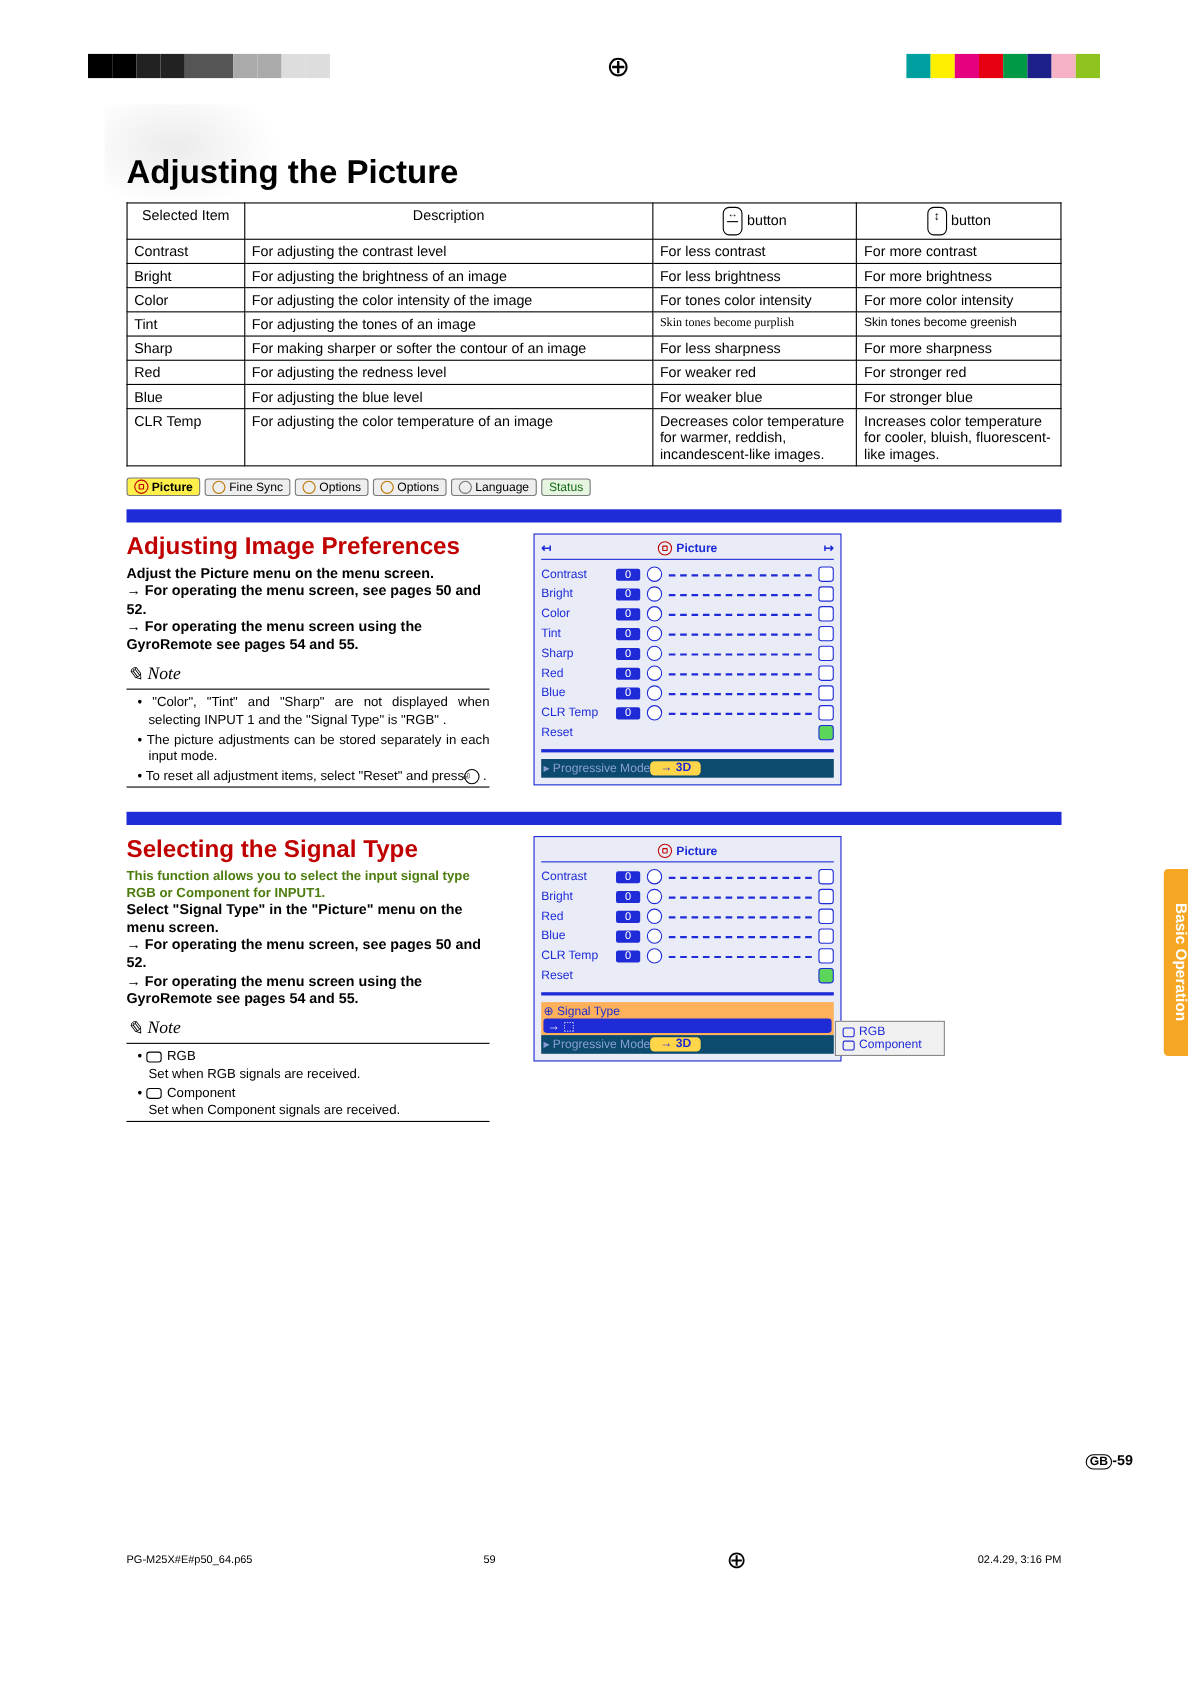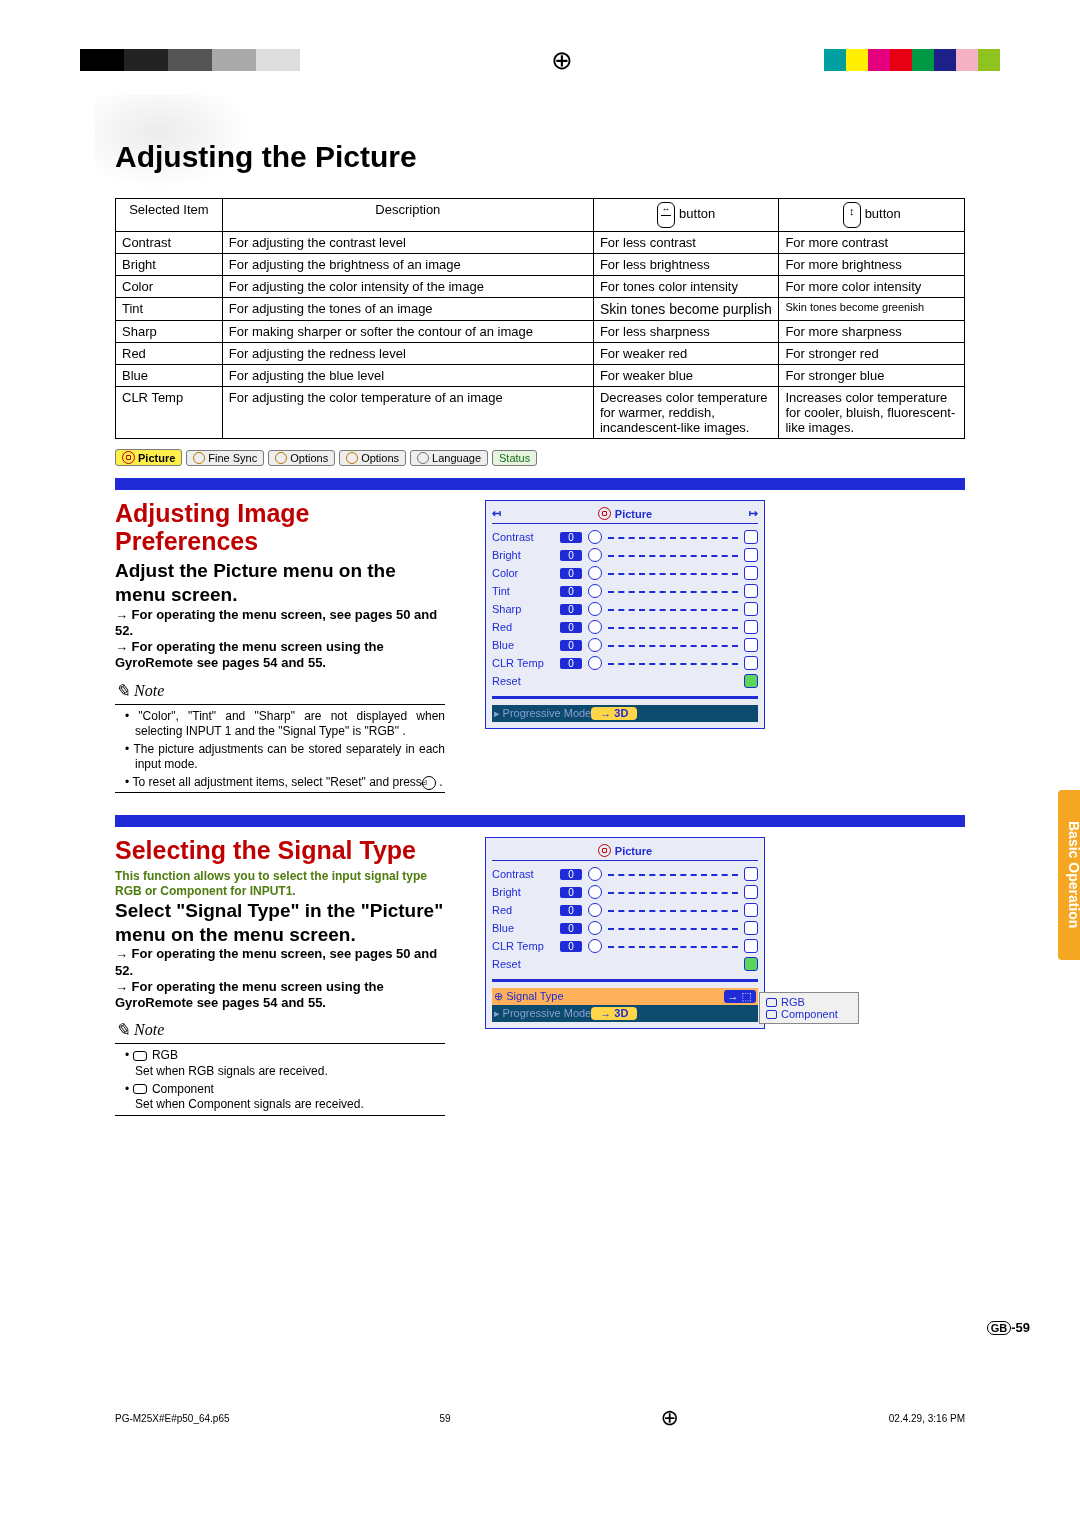--- a/index.html
+++ b/index.html
@@ -35,21 +35,21 @@
     background: radial-gradient(ellipse at 40% 40%, rgba(0,0,0,0.08), rgba(0,0,0,0) 70%);
     z-index: -1;
   }
 
   h1.title { font-size: 30px; font-weight: bold; margin-top: 40px; }
   .subtitle { font-size: 14px; font-weight: bold; margin-top: 4px; }
 
   table.picset {
     border-collapse: collapse;
     width: 100%;
-    margin-top: 24px;
+    margin-top: 10px;
     font-size: 13px;
   }
   table.picset th, table.picset td {
     border: 1px solid #000;
     padding: 3px 6px;
     text-align: left;
     vertical-align: top;
   }
   table.picset th { font-weight: normal; text-align: center; }
   .col1 { width: 95px; }
@@ -73,22 +73,22 @@
   .menubar .status { background: #e5f5e0; color: #1a6b1a; }
 
   .bluebar { height: 12px; background: #1e2bd6; margin-top: 12px; }
 
   .two-col {
     display: flex; gap: 40px; margin-top: 10px;
   }
   .left { width: 330px; }
   .right { flex: 1; }
 
-  h2.red { color: #c00000; font-size: 25px; font-weight: 900; margin-bottom: 4px; line-height: 1.1; }
-  .bold14 { font-weight: bold; font-size: 19px; line-height: 1.25; }
+  h2.red { color: #c00000; font-size: 22px; font-weight: 900; margin-bottom: 4px; line-height: 1.1; }
+  .bold14 { font-weight: bold; font-size: 13px; line-height: 1.25; }
   .ref { font-weight: bold; font-size: 13px; line-height: 1.25; }
 
   .note-hdr { display: flex; align-items: center; gap: 4px; margin-top: 8px; font-style: italic; }
   .note-hdr .pen { font-size: 18px; }
   .note-hdr .lbl { font-family: Georgia, serif; font-style: italic; font-size: 16px; text-align: right; }
   .hr { border-bottom: 1px solid #000; margin-top: 2px; }
   ul.notes { list-style: none; padding-left: 10px; font-size: 12px; margin-top: 4px; }
   ul.notes li { text-indent: -10px; padding-left: 10px; margin-bottom: 2px; text-align: justify; line-height: 1.3; }
   ul.notes li::before { content: "\2022\00a0"; }
 
@@ -103,21 +103,21 @@
   }
   .osd .arrow { color: #1e2bd6; font-weight: bold; cursor: default; }
   .osd .title2 { display:flex; align-items:center; gap:4px; color:#1e2bd6; font-weight:bold;}
   .osd .row { display:flex; align-items:center; gap:6px; height:18px; }
   .osd .lab { width:62px; color:#1e2bd6; }
   .osd .val { width:22px; background:#1e2bd6; color:#fff; text-align:center; font-size:10px; border-radius:2px; }
   .osd .knob { width:14px; height:14px; border-radius:50%; border:1px solid #1e2bd6; background:#fff;}
   .osd .track { flex:1; height:3px; border-bottom:2px dashed #1e2bd6; position:relative;}
   .osd .end { width:14px; height:14px; border-radius:3px; border:1px solid #1e2bd6; background:#fff;}
   .osd .bar { height:3px; background:#1e2bd6; margin:6px 0;}
-  .osd .sig { color:#1e2bd6; display:flex; justify-content:space-between; padding:2px 2px;}
+  .osd .sig { color:#1e2bd6; display:flex; justify-content:space-between; padding:2px 2px;flex-direction:column;}
   .osd .prog { color:#8a9fd6; display:flex; justify-content:flex-start; padding:2px 2px; background:#0c4a6e;}
   .osd .prog .rt { background:#ffd54a; color:#1e2bd6; border-radius:4px; padding:0 9px; font-weight:bold;}
 
   .popout {
     position: absolute; right: -95px; bottom: 4px;
     border: 1px solid #888; background:#f0f0f0; font-size:11px; padding:3px 6px;
     width: 100px;
   }
   .popout .opt { color:#1e2bd6; display:flex; align-items:center; gap:4px;}
   .popout .opt .sq { width:11px; height:9px; border:1px solid #1e2bd6; border-radius:2px;}
@@ -223,21 +223,21 @@
         </tr>
         <tr>
           <td>Color</td>
           <td>For adjusting the color intensity of the image</td>
           <td>For tones color intensity</td>
           <td>For more color intensity</td>
         </tr>
         <tr>
           <td>Tint</td>
           <td>For adjusting the tones of an image</td>
-          <td style="font-size: 14px;">Skin tones become purplish</td>
+          <td style="font-size: 11px; font-family: Liberation Serif, serif;">Skin tones become purplish</td>
           <td style="font-size: 11px;">Skin tones become greenish</td>
         </tr>
         <tr>
           <td>Sharp</td>
           <td>For making sharper or softer the contour of an image</td>
           <td>For less sharpness</td>
           <td>For more sharpness</td>
         </tr>
         <tr>
           <td>Red</td>

